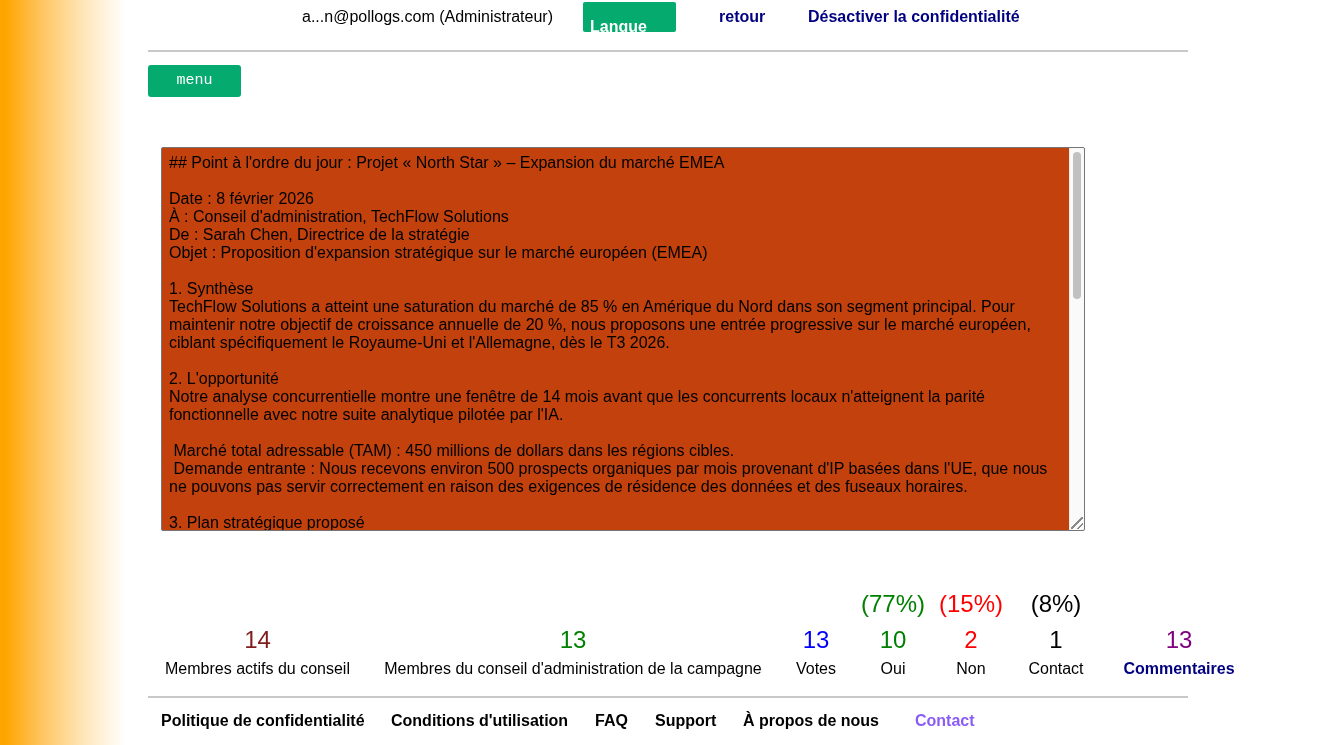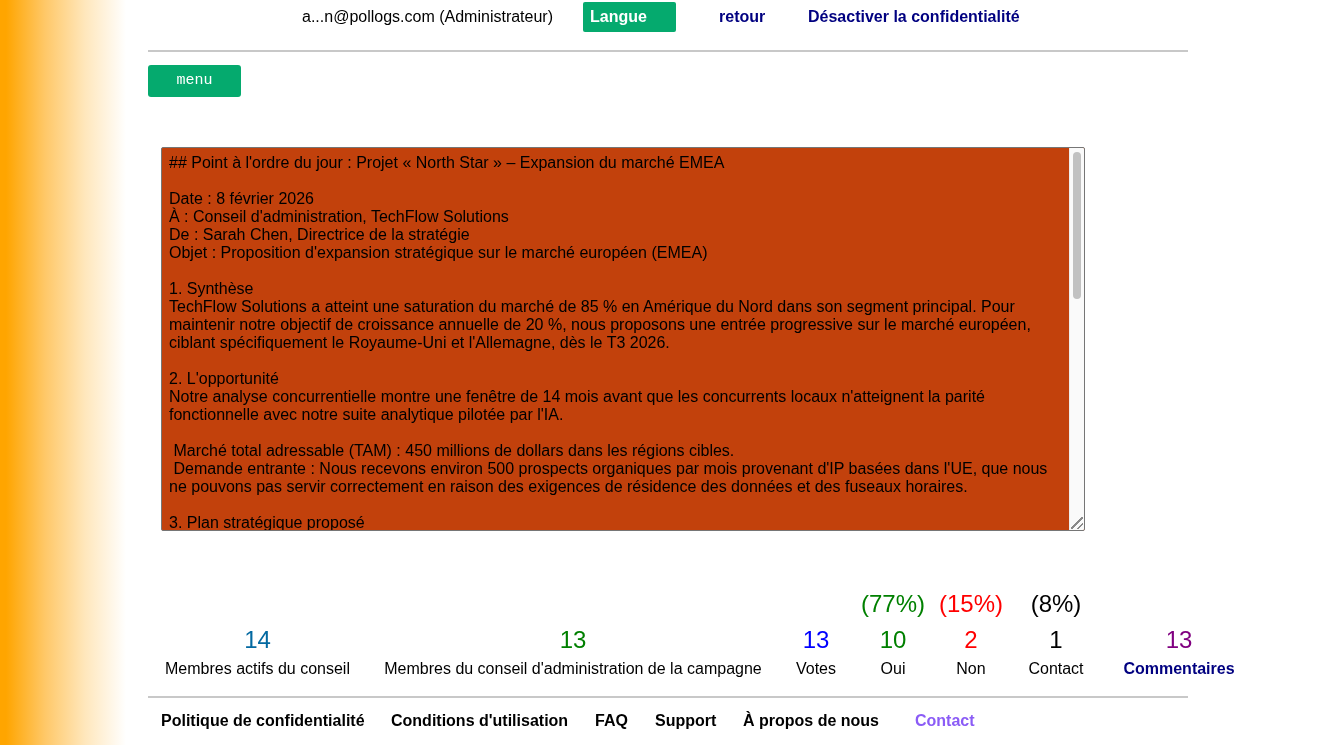--- a/index.html
+++ b/index.html
@@ -14,21 +14,21 @@
       background: linear-gradient(to right, #FFA500 0px, #FFA500 6px, #FFC868 45px, #FFE7BC 85px, #ffffff 126px);
     }
     .page { position: absolute; left: 0; top: 0; width: 1336px; height: 745px; }
 
     
     .topbar { position: absolute; top: 2px; left: 0; height: 30px; width: 1336px; }
     .user-label { position: absolute; left: 302px; top: 6px; font-size: 16px; color: #000; white-space: nowrap; }
     .lang-btn {
       position: absolute; left: 583px; top: 0; width: 93px; height: 30px;
       background: #05AA6E; border-radius: 2px; color: #fff; font-weight: bold;
-      font-size: 16px; padding: 6px 0 0 7px; cursor: pointer; white-space: nowrap;
+      font-size: 16px; padding: 16px 0 0 7px; cursor: pointer; white-space: nowrap;
     }
     .top-link { position: absolute; top: 6px; font-size: 16px; font-weight: bold; color: #000080; text-decoration: none; white-space: nowrap; cursor: pointer; }
     .link-retour { left: 719px; }
     .link-privacy { left: 808px; }
 
     .divider { position: absolute; left: 148px; width: 1040px; height: 2px; background: #c8c8c8; }
     .divider-top { top: 50px; }
     .divider-bottom { top: 696px; }
 
     .menu-btn {
@@ -115,21 +115,21 @@
 3. Plan stratégique proposé</div>
     <div class="scrolltrack">
       <div class="scrollthumb"></div>
     </div>
     <div class="resize-grip"></div>
   </div>
 
 
   <div class="stats">
     <div class="stat" style="left:161px; width:193px;">
-      <div class="num" style="color:#0369a1">14</div>
+      <div class="num" style="color:#7f1d1d">14</div>
       <div class="lbl">Membres actifs du conseil</div>
     </div>
     <div class="stat" style="left:380px; width:386px;">
       <div class="num" style="color:#008000">13</div>
       <div class="lbl">Membres du conseil d'administration de la campagne</div>
     </div>
     <div class="stat" style="left:786px; width:60px;">
       <div class="num" style="color:#0000ff">13</div>
       <div class="lbl">Votes</div>
     </div>

